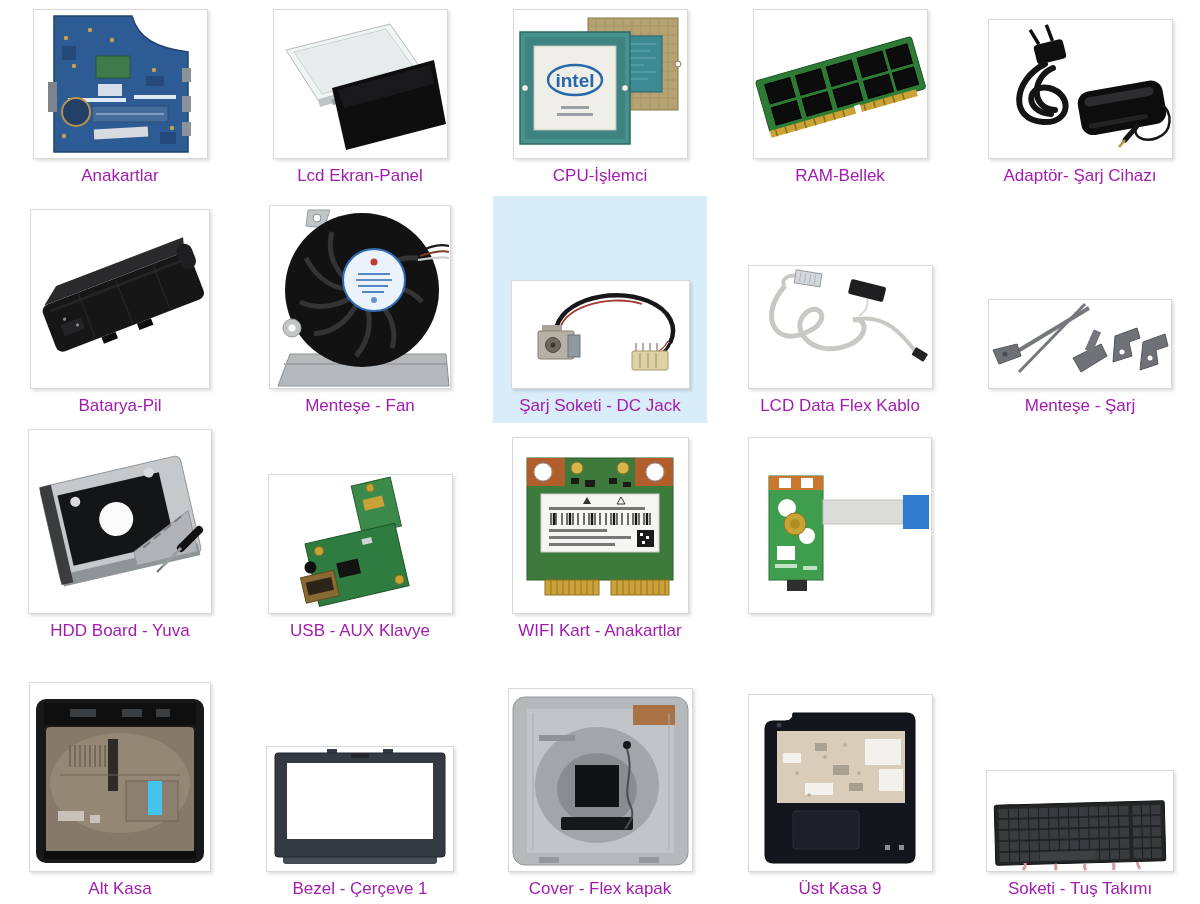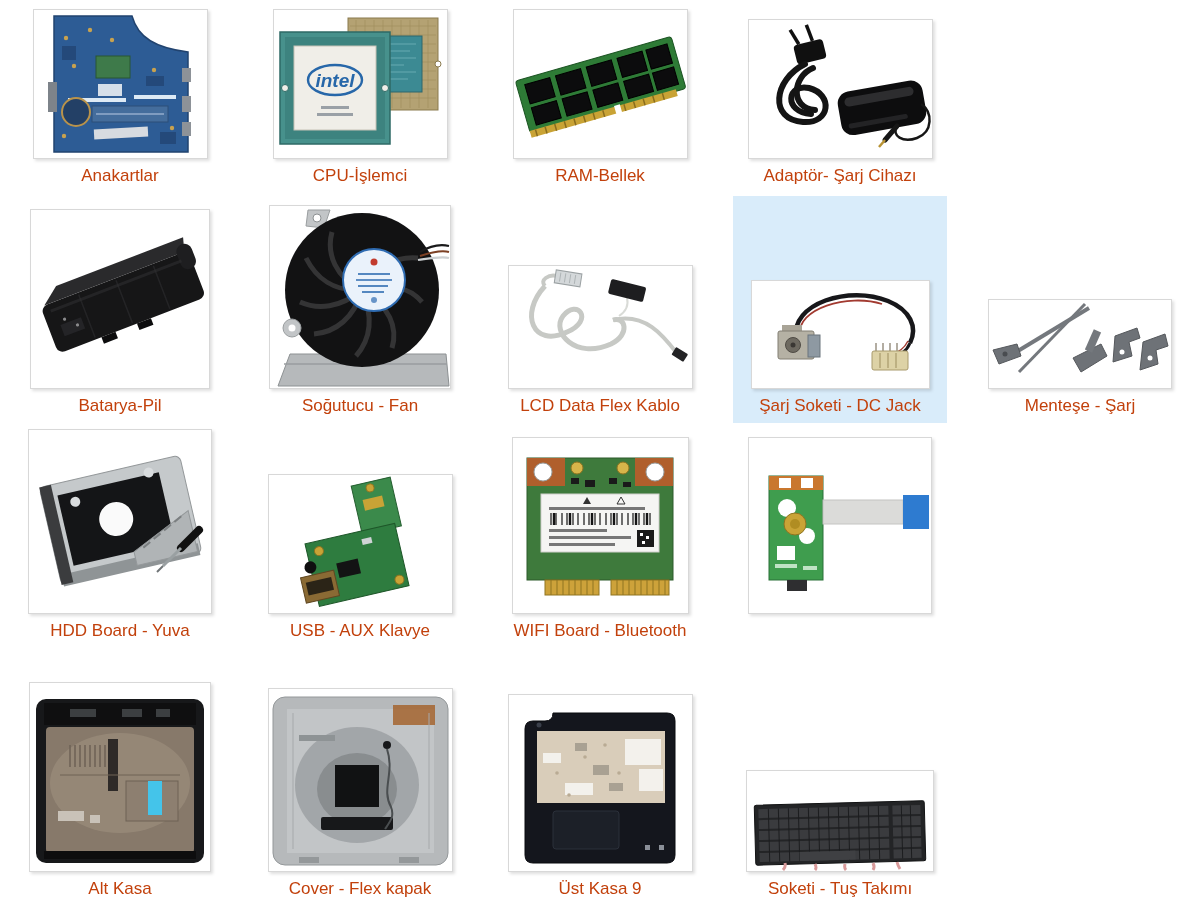--- a/index.html
+++ b/index.html
@@ -10,30 +10,30 @@
   .grid{width:1200px;}
   .row{display:flex;}
   .row1{height:196px}.row2{height:231px}.row3{height:248px}.row4{height:229px}
   .cell{width:240px;display:flex;justify-content:center;align-items:flex-start;}
   .tile{
     width:214px;box-sizing:border-box;border:1px solid transparent;
     display:flex;flex-direction:column;align-items:center;padding-bottom:5px;
   }
   .tile.highlight{background:#d9ecfa;}
   .tile.selected{border-color:#9ec7e0;background:#fdfeff;}
-  .imgarea{display:flex;align-items:flex-end;justify-content:center;width:100%;font-style:italic;}
+  .imgarea{display:flex;align-items:flex-end;justify-content:center;width:100%;}
   .row1 .imgarea{height:158px}.row2 .imgarea{height:192px}
   .row3 .imgarea{height:186px}.row4 .imgarea{height:196px}
   .thumb{
     background:#fff;border:1px solid #d8d8d8;display:flex;
     box-shadow:2px 2px 3px rgba(0,0,0,.13);
   }
   .thumb svg{display:block;}
   .label{
-    margin-top:6px;font-size:17px;line-height:1.3;color:#c2410c;
+    margin-top:6px;font-size:17px;line-height:1.3;color:#a21caf;
     text-align:left;max-width:206px;
   }
 </style>
 </head>
 <body>
 
 <div class="grid">
 
   <div class="row row1">
 
@@ -67,20 +67,37 @@
               <rect x="28" y="36" width="14" height="14" fill="#24497a"></rect>
               <rect x="112" y="66" width="18" height="10" fill="#24497a"></rect>
               <rect x="126" y="122" width="16" height="12" fill="#24497a"></rect>
             </svg>
           </div>
         </div>
         <div class="label">Anakartlar</div>
       </div>
     </div>
 
+    <div class="cell">
+      <div class="tile">
+        <div class="imgarea">
+          <div class="thumb" style="width:173px;height:148px">
+            <svg viewBox="0 0 173 148" width="173" height="148">
+              <polygon points="12,40 116,14 148,60 44,90" fill="#f0f4f3" stroke="#b2bab9"></polygon>
+              <polygon points="20,42 112,19 140,58 48,84" fill="#e6eceb" stroke="#ccd4d3"></polygon>
+              <polygon points="44,90 148,60 150,67 46,97" fill="#bfc7c6"></polygon>
+              <rect x="58" y="88" width="10" height="6" fill="#9aa2a1" transform="rotate(-15 63 91)"></rect>
+              <polygon points="58,78 160,50 172,114 72,140" fill="#0e0e0f"></polygon>
+              <polygon points="64,80 156,55 160,74 70,98" fill="#1d1d1f" opacity=".8"></polygon>
+            </svg>
+          </div>
+        </div>
+        <div class="label">Lcd Ekran-Panel</div>
+      </div>
+    </div>
 
     <div class="cell">
       <div class="tile">
         <div class="imgarea">
           <div class="thumb" style="width:173px;height:148px">
             <svg viewBox="0 0 173 148" width="173" height="148">
               <rect x="74" y="8" width="90" height="92" fill="#b4a273" stroke="#8a7a4e"></rect>
               <path d="M82,10V98 M91,10V98 M100,10V98 M109,10V98 M118,10V98 M127,10V98 M136,10V98 M145,10V98 M154,10V98" stroke="#9b8b5a" stroke-width=".7" opacity=".8"></path>
               <path d="M76,16H162 M76,25H162 M76,34H162 M76,43H162 M76,52H162 M76,61H162 M76,70H162 M76,79H162 M76,88H162" stroke="#9b8b5a" stroke-width=".7" opacity=".8"></path>
               <rect x="94" y="26" width="54" height="56" fill="#3c8a93" stroke="#2c666d"></rect>
@@ -218,43 +235,21 @@
                 <line x1="88" y1="80" x2="118" y2="80"></line>
                 <line x1="92" y1="86" x2="114" y2="86"></line>
               </g>
               <circle cx="104" cy="94" r="3" fill="#2f6cb2" opacity=".7"></circle>
               <path d="M150,46 C160,40 170,38 179,40" stroke="#1a1a1b" stroke-width="2.2" fill="none"></path>
               <path d="M150,50 C162,46 172,44 179,46" stroke="#7c4024" stroke-width="2.2" fill="none"></path>
               <path d="M148,54 C162,52 172,50 179,52" stroke="#cdd0d2" stroke-width="2.2" fill="none"></path>
             </svg>
           </div>
         </div>
-        <div class="label">Soğutucu - Fan</div>
-      </div>
-    </div>
-
-    <div class="cell">
-      <div class="tile">
-        <div class="imgarea">
-          <div class="thumb" style="width:183px;height:122px">
-            <svg viewBox="0 0 183 122" width="183" height="122">
-              <path d="M36,20 C10,48 24,82 58,66 C86,54 68,32 54,50 C42,66 66,94 102,78 C122,68 116,50 104,54" fill="none" stroke="#c7c9c5" stroke-width="5"></path>
-              <path d="M104,54 C138,46 156,72 170,90" fill="none" stroke="#c7c9c5" stroke-width="4"></path>
-              <path d="M36,20 C30,14 40,8 48,10" fill="none" stroke="#c7c9c5" stroke-width="4"></path>
-              <g transform="rotate(9 60 13)">
-                <rect x="46" y="6" width="26" height="13" fill="#d4d8da" stroke="#9aa0a2"></rect>
-                <path d="M51,8V17 M56,8V17 M61,8V17 M66,8V17" stroke="#aeb4b6" stroke-width="1"></path>
-              </g>
-              <path d="M118,32 C120,40 116,46 110,50" fill="none" stroke="#d9dbd7" stroke-width="2"></path>
-              <rect x="100" y="17" width="36" height="15" rx="2" fill="#1e1e20" transform="rotate(14 118 25)"></rect>
-              <rect x="164" y="84" width="14" height="9" rx="1" fill="#232325" transform="rotate(32 171 88)"></rect>
-            </svg>
-          </div>
-        </div>
-        <div class="label">LCD Data Flex Kablo</div>
+        <div class="label">Menteşe - Fan</div>
       </div>
     </div>
 
     <div class="cell">
       <div class="tile highlight">
         <div class="imgarea">
           <div class="thumb" style="width:177px;height:107px">
             <svg viewBox="0 0 177 107" width="177" height="107">
               <path d="M44,58 C38,22 98,4 136,20 C158,29 166,46 158,62" fill="none" stroke="#17171a" stroke-width="4.5"></path>
               <path d="M48,54 C44,28 96,12 130,23" fill="none" stroke="#a23a30" stroke-width="1.8"></path>
@@ -271,20 +266,42 @@
             </svg>
           </div>
         </div>
         <div class="label">Şarj Soketi - DC Jack</div>
       </div>
     </div>
 
     <div class="cell">
       <div class="tile">
         <div class="imgarea">
+          <div class="thumb" style="width:183px;height:122px">
+            <svg viewBox="0 0 183 122" width="183" height="122">
+              <path d="M36,20 C10,48 24,82 58,66 C86,54 68,32 54,50 C42,66 66,94 102,78 C122,68 116,50 104,54" fill="none" stroke="#c7c9c5" stroke-width="5"></path>
+              <path d="M104,54 C138,46 156,72 170,90" fill="none" stroke="#c7c9c5" stroke-width="4"></path>
+              <path d="M36,20 C30,14 40,8 48,10" fill="none" stroke="#c7c9c5" stroke-width="4"></path>
+              <g transform="rotate(9 60 13)">
+                <rect x="46" y="6" width="26" height="13" fill="#d4d8da" stroke="#9aa0a2"></rect>
+                <path d="M51,8V17 M56,8V17 M61,8V17 M66,8V17" stroke="#aeb4b6" stroke-width="1"></path>
+              </g>
+              <path d="M118,32 C120,40 116,46 110,50" fill="none" stroke="#d9dbd7" stroke-width="2"></path>
+              <rect x="100" y="17" width="36" height="15" rx="2" fill="#1e1e20" transform="rotate(14 118 25)"></rect>
+              <rect x="164" y="84" width="14" height="9" rx="1" fill="#232325" transform="rotate(32 171 88)"></rect>
+            </svg>
+          </div>
+        </div>
+        <div class="label">LCD Data Flex Kablo</div>
+      </div>
+    </div>
+
+    <div class="cell">
+      <div class="tile">
+        <div class="imgarea">
           <div class="thumb" style="width:182px;height:88px">
             <svg viewBox="0 0 182 88" width="182" height="88">
               <line x1="14" y1="60" x2="100" y2="8" stroke="#74787d" stroke-width="4"></line>
               <line x1="30" y1="72" x2="96" y2="4" stroke="#74787d" stroke-width="3"></line>
               <polygon points="4,50 28,44 32,56 10,64" fill="#6e7277" stroke="#55585c"></polygon>
               <circle cx="16" cy="54" r="2.5" fill="#494c50"></circle>
               <polygon points="84,58 112,44 118,56 92,72" fill="#6e7277" stroke="#55585c"></polygon>
               <rect x="100" y="30" width="8" height="22" fill="#74787d" transform="rotate(24 104 41)"></rect>
               <polygon points="126,36 148,28 151,38 140,42 143,56 124,62" fill="#6e7277" stroke="#55585c"></polygon>
               <polygon points="154,42 176,34 179,46 167,50 169,64 151,70" fill="#6e7277" stroke="#55585c"></polygon>
@@ -386,21 +403,21 @@
                   <rect x="129" y="103" width="3" height="3"></rect>
                 </g>
               <g>
                 <rect x="32" y="142" width="54" height="15" fill="#cda23a" stroke="#8f7420"></rect>
                 <rect x="98" y="142" width="58" height="15" fill="#cda23a" stroke="#8f7420"></rect>
                 <path d="M38,142V157 M44,142V157 M50,142V157 M56,142V157 M62,142V157 M68,142V157 M74,142V157 M80,142V157 M104,142V157 M110,142V157 M116,142V157 M122,142V157 M128,142V157 M134,142V157 M140,142V157 M146,142V157 M152,142V157" stroke="#8f7420" stroke-width="1"></path>
               </g>
             </svg>
           </div>
         </div>
-        <div class="label">WIFI Board - Bluetooth</div>
+        <div class="label">WIFI Kart - Anakartlar</div>
       </div>
     </div>
 
     <div class="cell">
       <div class="tile">
         <div class="imgarea">
           <div class="thumb" style="width:182px;height:175px">
             <svg viewBox="0 0 182 175" width="182" height="175">
               <rect x="20" y="38" width="54" height="104" fill="#3f9d4e" stroke="#2a7038"></rect>
               <rect x="20" y="38" width="54" height="14" fill="#c9772e"></rect>
@@ -447,20 +464,37 @@
               <rect x="28" y="128" width="26" height="10" fill="#c9c2b8"></rect>
               <rect x="60" y="132" width="10" height="8" fill="#c9c2b8"></rect>
               <rect x="14" y="168" width="152" height="8" fill="#0d0d0e"></rect>
             </svg>
           </div>
         </div>
         <div class="label">Alt Kasa</div>
       </div>
     </div>
 
+    <div class="cell">
+      <div class="tile">
+        <div class="imgarea">
+          <div class="thumb" style="width:186px;height:124px">
+            <svg viewBox="0 0 186 124" width="186" height="124">
+              <rect x="16" y="108" width="154" height="9" rx="3" fill="#474d55"></rect>
+              <rect x="60" y="2" width="10" height="6" fill="#343a42"></rect>
+              <rect x="116" y="2" width="10" height="6" fill="#343a42"></rect>
+              <rect x="8" y="6" width="170" height="104" rx="3" fill="#343a42" stroke="#23272d"></rect>
+              <rect x="84" y="6" width="18" height="5" fill="#23272d"></rect>
+              <rect x="20" y="16" width="146" height="76" fill="#ffffff"></rect>
+            </svg>
+          </div>
+        </div>
+        <div class="label">Bezel - Çerçeve 1</div>
+      </div>
+    </div>
 
     <div class="cell">
       <div class="tile">
         <div class="imgarea">
           <div class="thumb" style="width:183px;height:182px">
             <svg viewBox="0 0 183 182" width="183" height="182">
               <rect x="4" y="8" width="175" height="168" rx="12" fill="#b6b9bb" stroke="#94989a"></rect>
               <rect x="18" y="20" width="147" height="144" fill="#c2c5c7"></rect>
               <ellipse cx="88" cy="96" rx="62" ry="58" fill="#888d8f" opacity=".55"></ellipse>
               <ellipse cx="88" cy="100" rx="40" ry="36" fill="#6f7476" opacity=".5"></ellipse>

